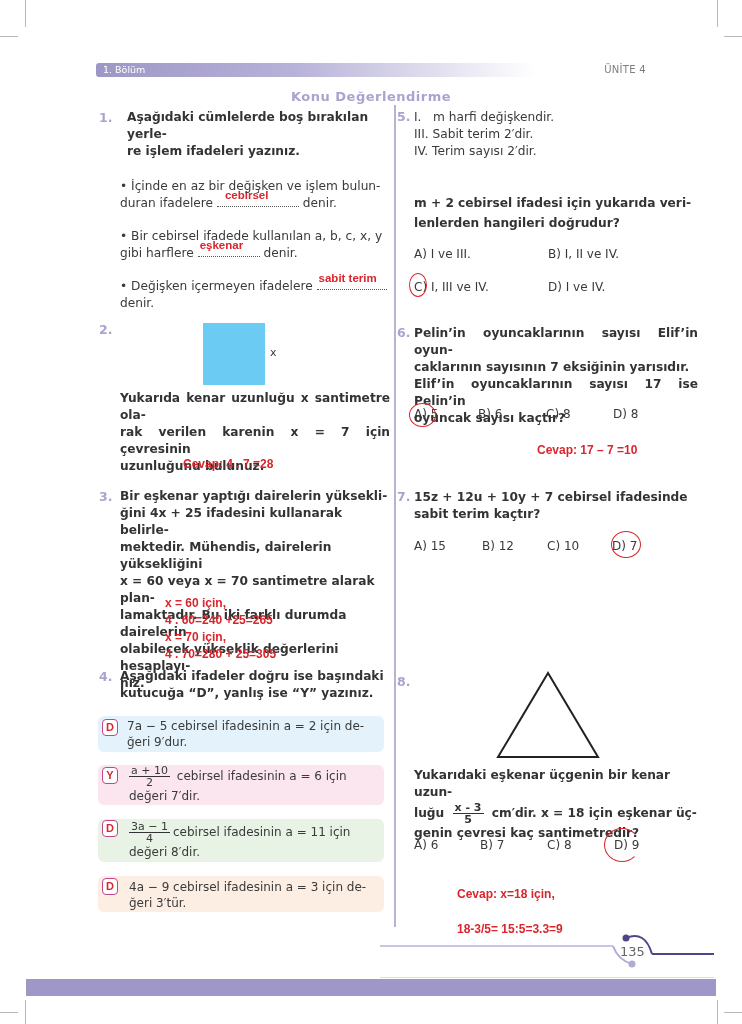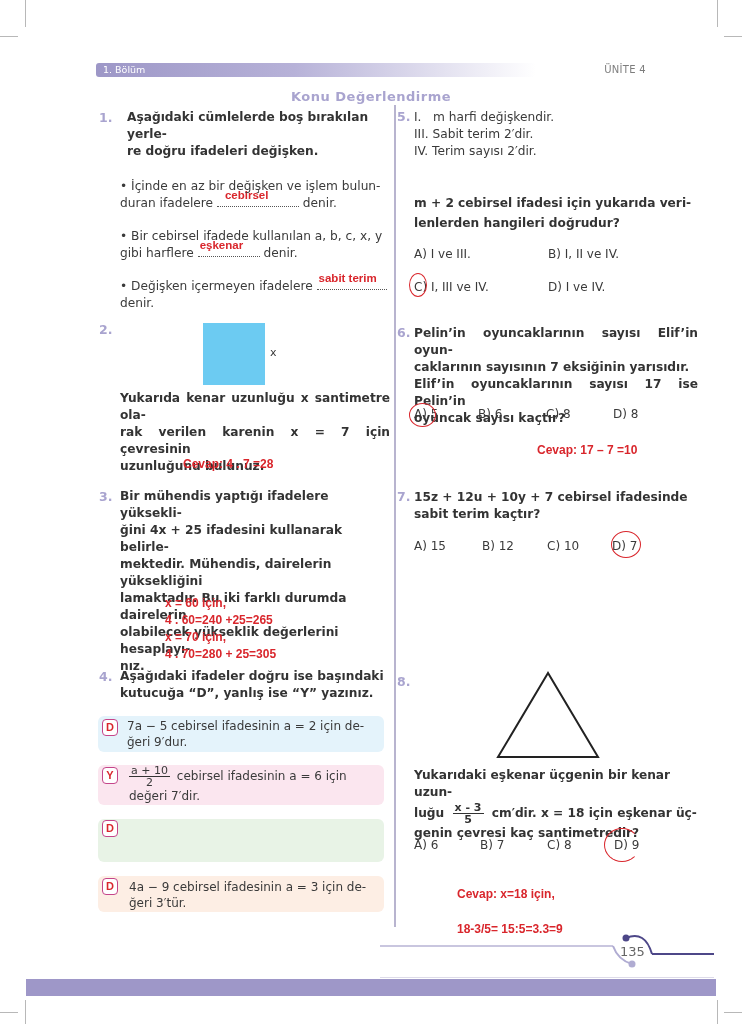--- a/index.html
+++ b/index.html
@@ -47,21 +47,21 @@
 </div>
 <div class="abs unit">ÜNİTE 4</div>
 <div class="abs section-title">Konu Değerlendirme</div>
 
 <div class="abs divider"></div>
 
 <div class="abs q" style="left:99px;top:109px;width:290px;">
   <span class="qnum abs" style="left:0;top:0;">1.</span>
   <div style="margin-left:28px;" class="bold">
     <div>Aşağıdaki cümlelerde boş bırakılan yerle-</div>
-    <div>re doğru ifadeleri değişken.</div>
+    <div>re işlem ifadeleri yazınız.</div>
   </div>
   <div style="margin-left:21px;margin-top:18px;">
     <div>• İçinde en az bir değişken ve işlem bulun-</div>
     <div>
       <span>duran ifadelere</span>
       <span class="blank" style="width:82px;"><span class="ans red">cebirsel</span></span>
       <span>denir.</span>
     </div>
   </div>
   <div style="margin-left:21px;margin-top:16px;">
@@ -86,23 +86,24 @@
 <span class="abs" style="left:270px;top:346px;font-size:11px;">x</span>
 <div class="abs q bold" style="left:120px;top:390px;width:270px;text-align:justify;">
   <div>Yukarıda kenar uzunluğu x santimetre ola-</div>
   <div>rak verilen karenin x = 7 için çevresinin</div>
   <div>uzunluğunu bulunuz.</div>
 </div>
 <div class="abs red" style="left:183px;top:457px;font-size:12px;">Cevap: 4 . 7 =28</div>
 
 <span class="abs qnum" style="left:99px;top:489px;">3.</span>
 <div class="abs q bold" style="left:120px;top:488px;width:270px;">
-  <div>Bir mühendis yaptığı ifadelere yüksekli-</div>
+  <div>Bir eşkenar yaptığı dairelerin yüksekli-</div>
   <div>ğini 4x + 25 ifadesini kullanarak belirle-</div>
   <div>mektedir. Mühendis, dairelerin yüksekliğini</div>
+  <div>x = 60 veya x = 70 santimetre alarak plan-</div>
   <div>lamaktadır. Bu iki farklı durumda dairelerin</div>
   <div>olabilecek yükseklik değerlerini hesaplayı-</div>
   <div>nız.</div>
 </div>
 <div class="abs red" style="left:165px;top:595px;font-size:12px;line-height:17px;">
   <div>x = 60 için,</div>
   <div>4 . 60=240 +25=265</div>
   <div>x = 70 için,</div>
   <div>4 . 70=280 + 25=305</div>
 </div>
@@ -122,20 +123,24 @@
 </div>
 <div class="tfbox" style="top:765px;height:40px;background:#fbe6ef;">
   <div class="tfletter" style="top:2px;">Y</div>
   <div style="position:absolute;left:31px;top:0px;">
     <div><span class="frac"><span class="num">a + 10</span><span class="den">2</span></span> <span>cebirsel ifadesinin a = 6 için</span></div>
     <div>değeri 7′dir.</div>
   </div>
 </div>
 <div class="tfbox" style="top:819px;height:43px;background:#e8f3e6;">
   <div class="tfletter" style="top:1px;">D</div>
+  <div style="position:absolute;left:31px;top:2px;">
+    <div><span class="frac"><span class="num">3a − 1</span><span class="den">4</span></span><span>cebirsel ifadesinin a = 11 için</span></div>
+    <div>değeri 8′dir.</div>
+  </div>
 </div>
 <div class="tfbox" style="top:876px;height:36px;background:#fdeee4;">
   <div class="tfletter" style="top:2px;">D</div>
   <div style="position:absolute;left:31px;top:3px;">
     <div>4a − 9 cebirsel ifadesinin a = 3 için de-</div>
     <div>ğeri 3′tür.</div>
   </div>
 </div>
 
 <span class="abs qnum" style="left:397px;top:109px;">5.</span>

